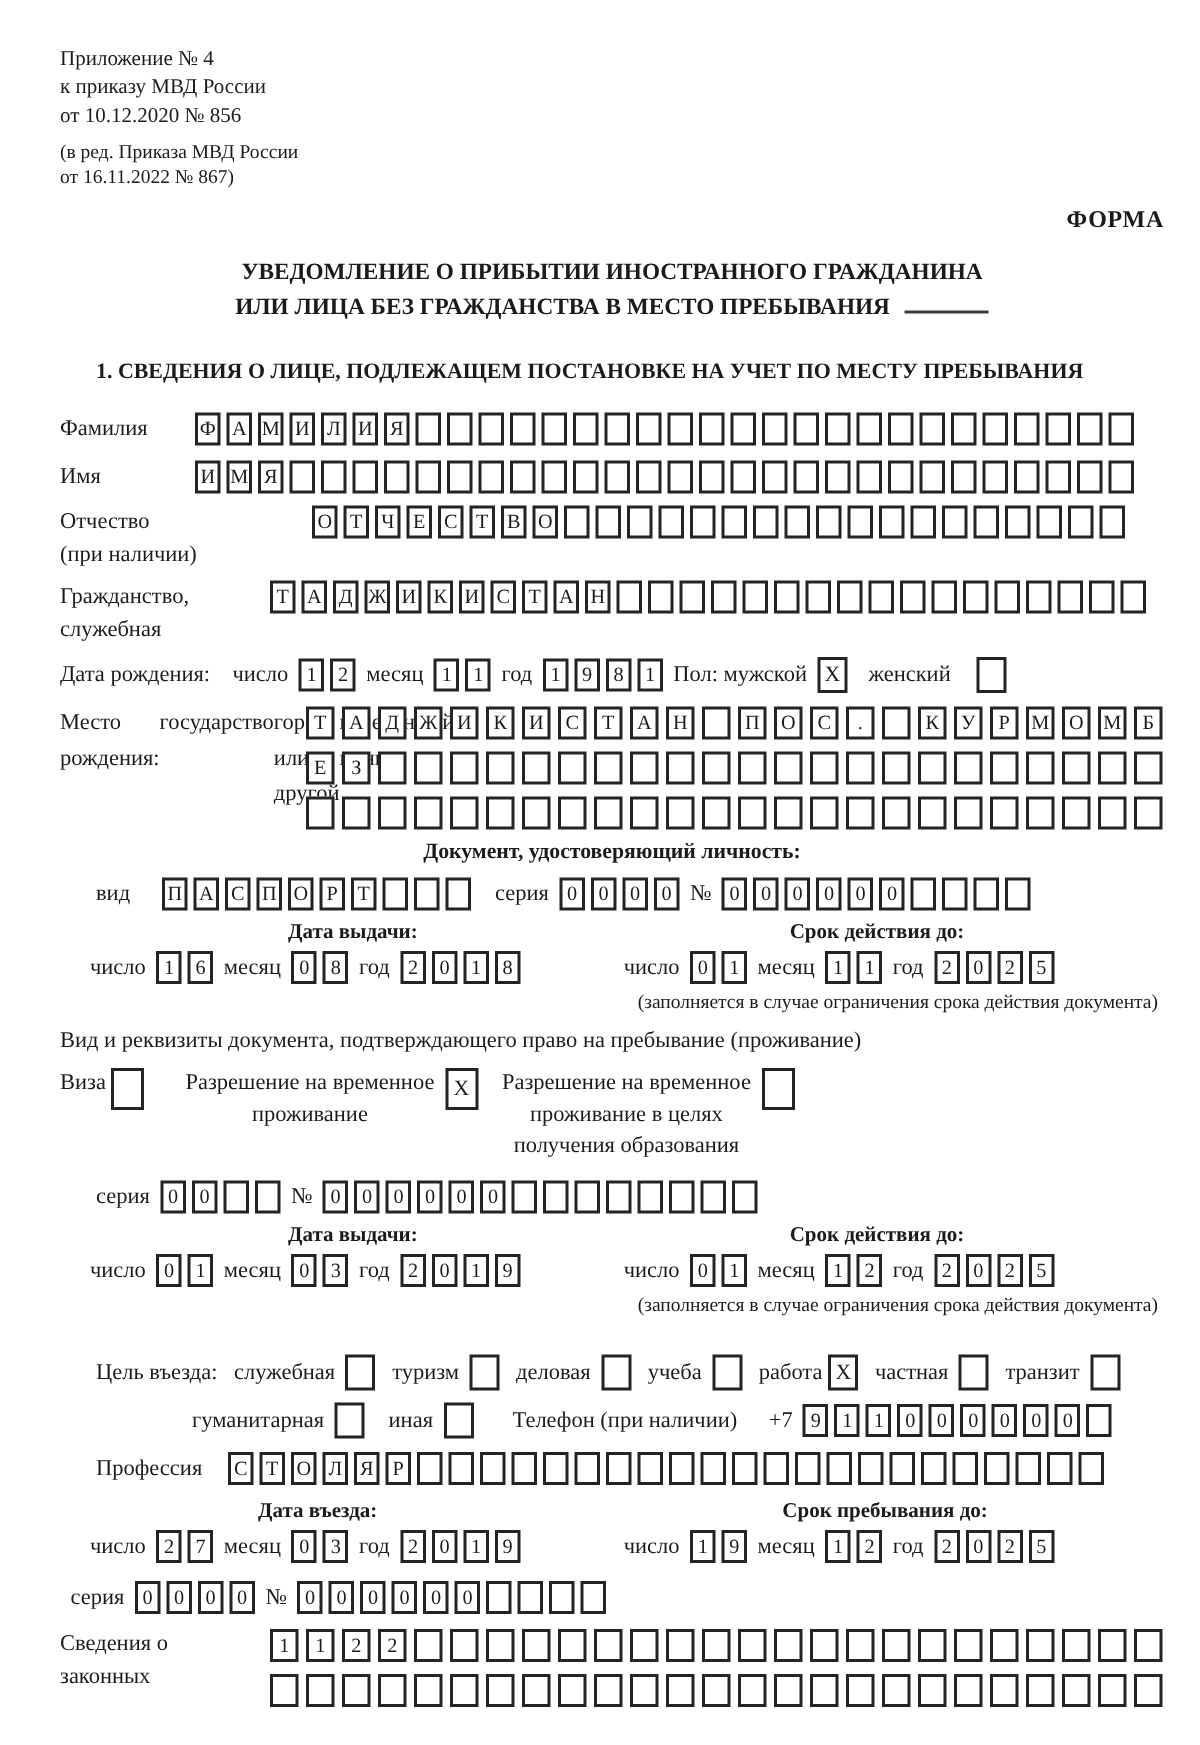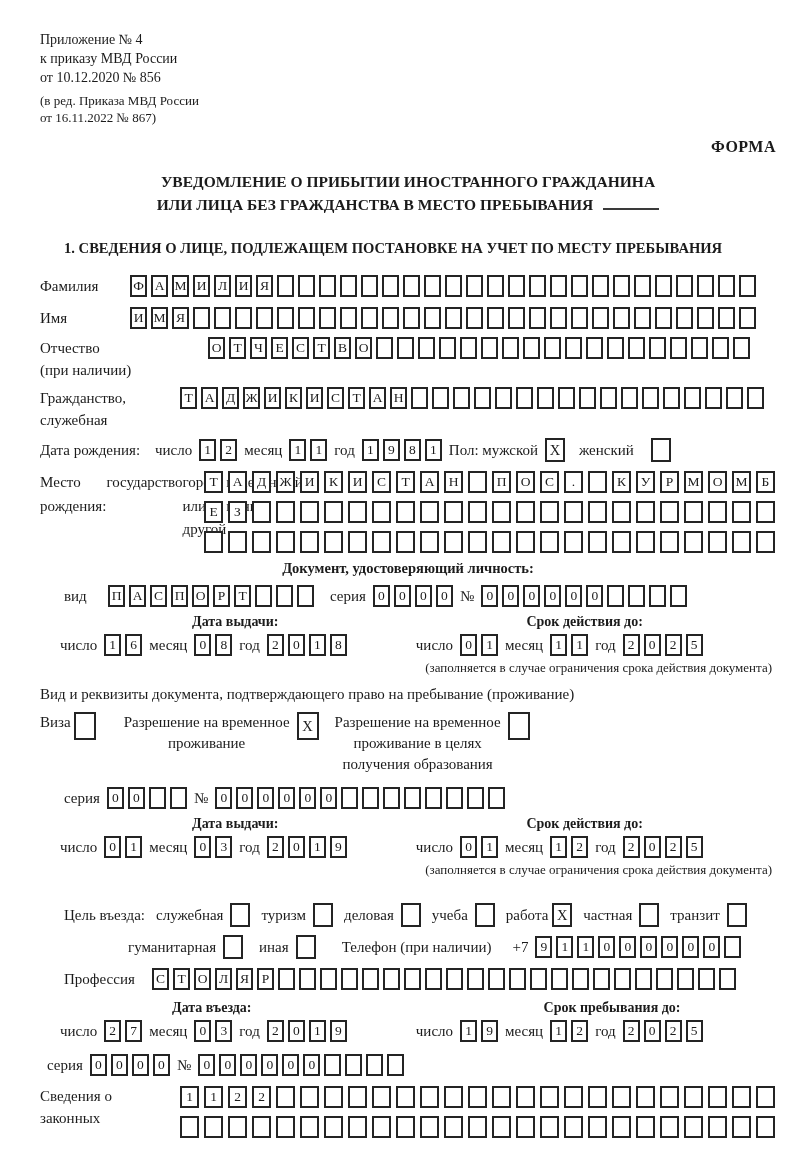--- a/index.html
+++ b/index.html
@@ -608,21 +608,21 @@
           <span class="cell"></span>
           <span class="cell"></span>
           <span class="cell"></span>
           <span class="cell"></span>
           <span class="cell"></span>
           <span class="cell"></span>
           <span class="cell"></span>
         </span>
     </div>
 
-    <div class="hdr-pair" style="margin-top:8px;gap:22px;">
+    <div class="hdr-pair" style="margin-top:8px;">
       <span class="ghdr" style="margin-left:132px;">Дата въезда:</span>
       <span class="ghdr" style="margin-left:270px;">Срок пребывания до:</span>
     </div>
 
     <div class="frow" style="margin-top:2px;">
       <span class="dgroup">
         <span class="dlabel first" style="padding-left:20px;">число</span>
         <span class="cells">
             <span class="cell">2</span>
             <span class="cell">7</span>

